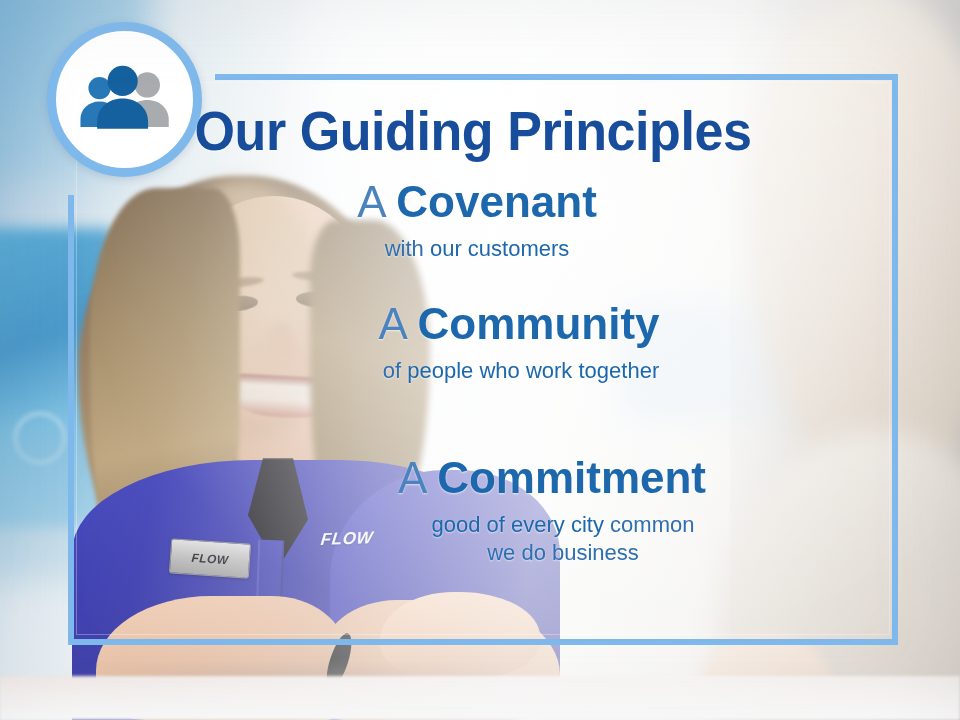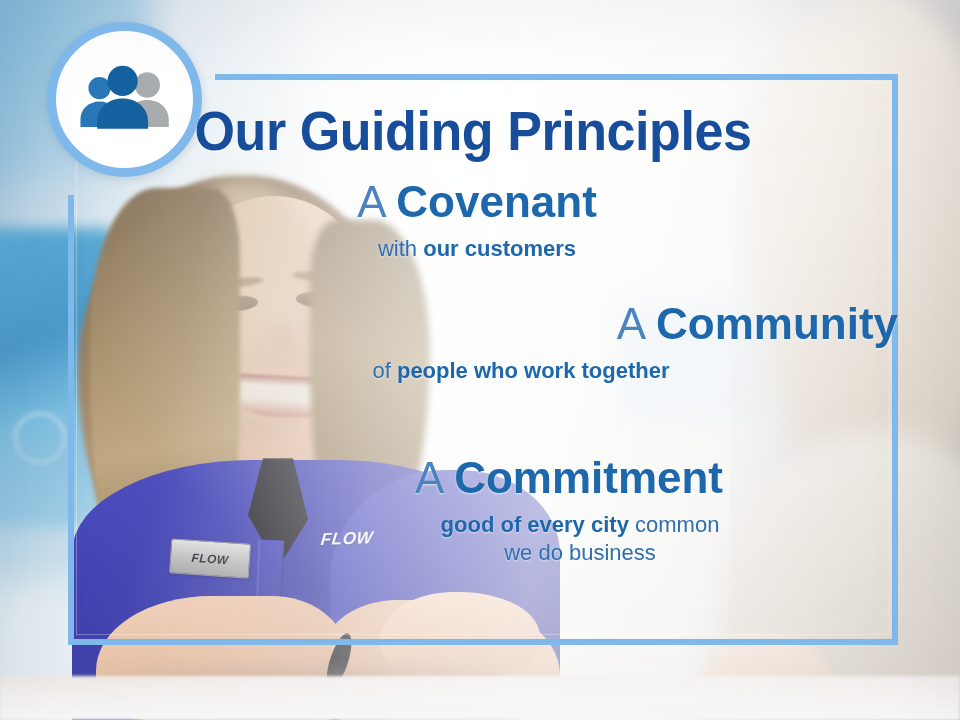--- a/index.html
+++ b/index.html
@@ -465,32 +465,32 @@
     font-weight: bold;
     color: #1d68ac;
   }
   .principle .sub {
     margin-top: 9px;
     font-size: 22px;
     line-height: 1.30;
     color: #2f6fb0;
     text-shadow: 0 1px 2px rgba(255,255,255,0.6);
   }
-  .principle .sub b { font-weight: bold; color: #1d68ac; text-align: center; }
+  .principle .sub b { font-weight: normal; color: #1d68ac; text-align: center; }
 
   
   #principle-covenant  { top: 104px; }
   #principle-covenant .lead,
   #principle-covenant .sub { padding-right: 22px; }
 
   #principle-community { top: 226px; }
-  #principle-community .lead { padding-left: 62px; text-align: right; }
+  #principle-community .lead { padding-left: 62px; }
   #principle-community .sub  { padding-left: 50px; margin-left: 16px; }
 
-  #principle-commitment { top: 380px; margin-left: 17px; }
+  #principle-commitment { top: 380px; }
   #principle-commitment .lead { padding-left: 128px; }
   #principle-commitment .sub  { padding-left: 150px; }
 
   
   .vignette {
     position: absolute;
     inset: 0;
     box-shadow: inset 0 0 90px rgba(150,155,160,0.16);
     pointer-events: none;
   }

